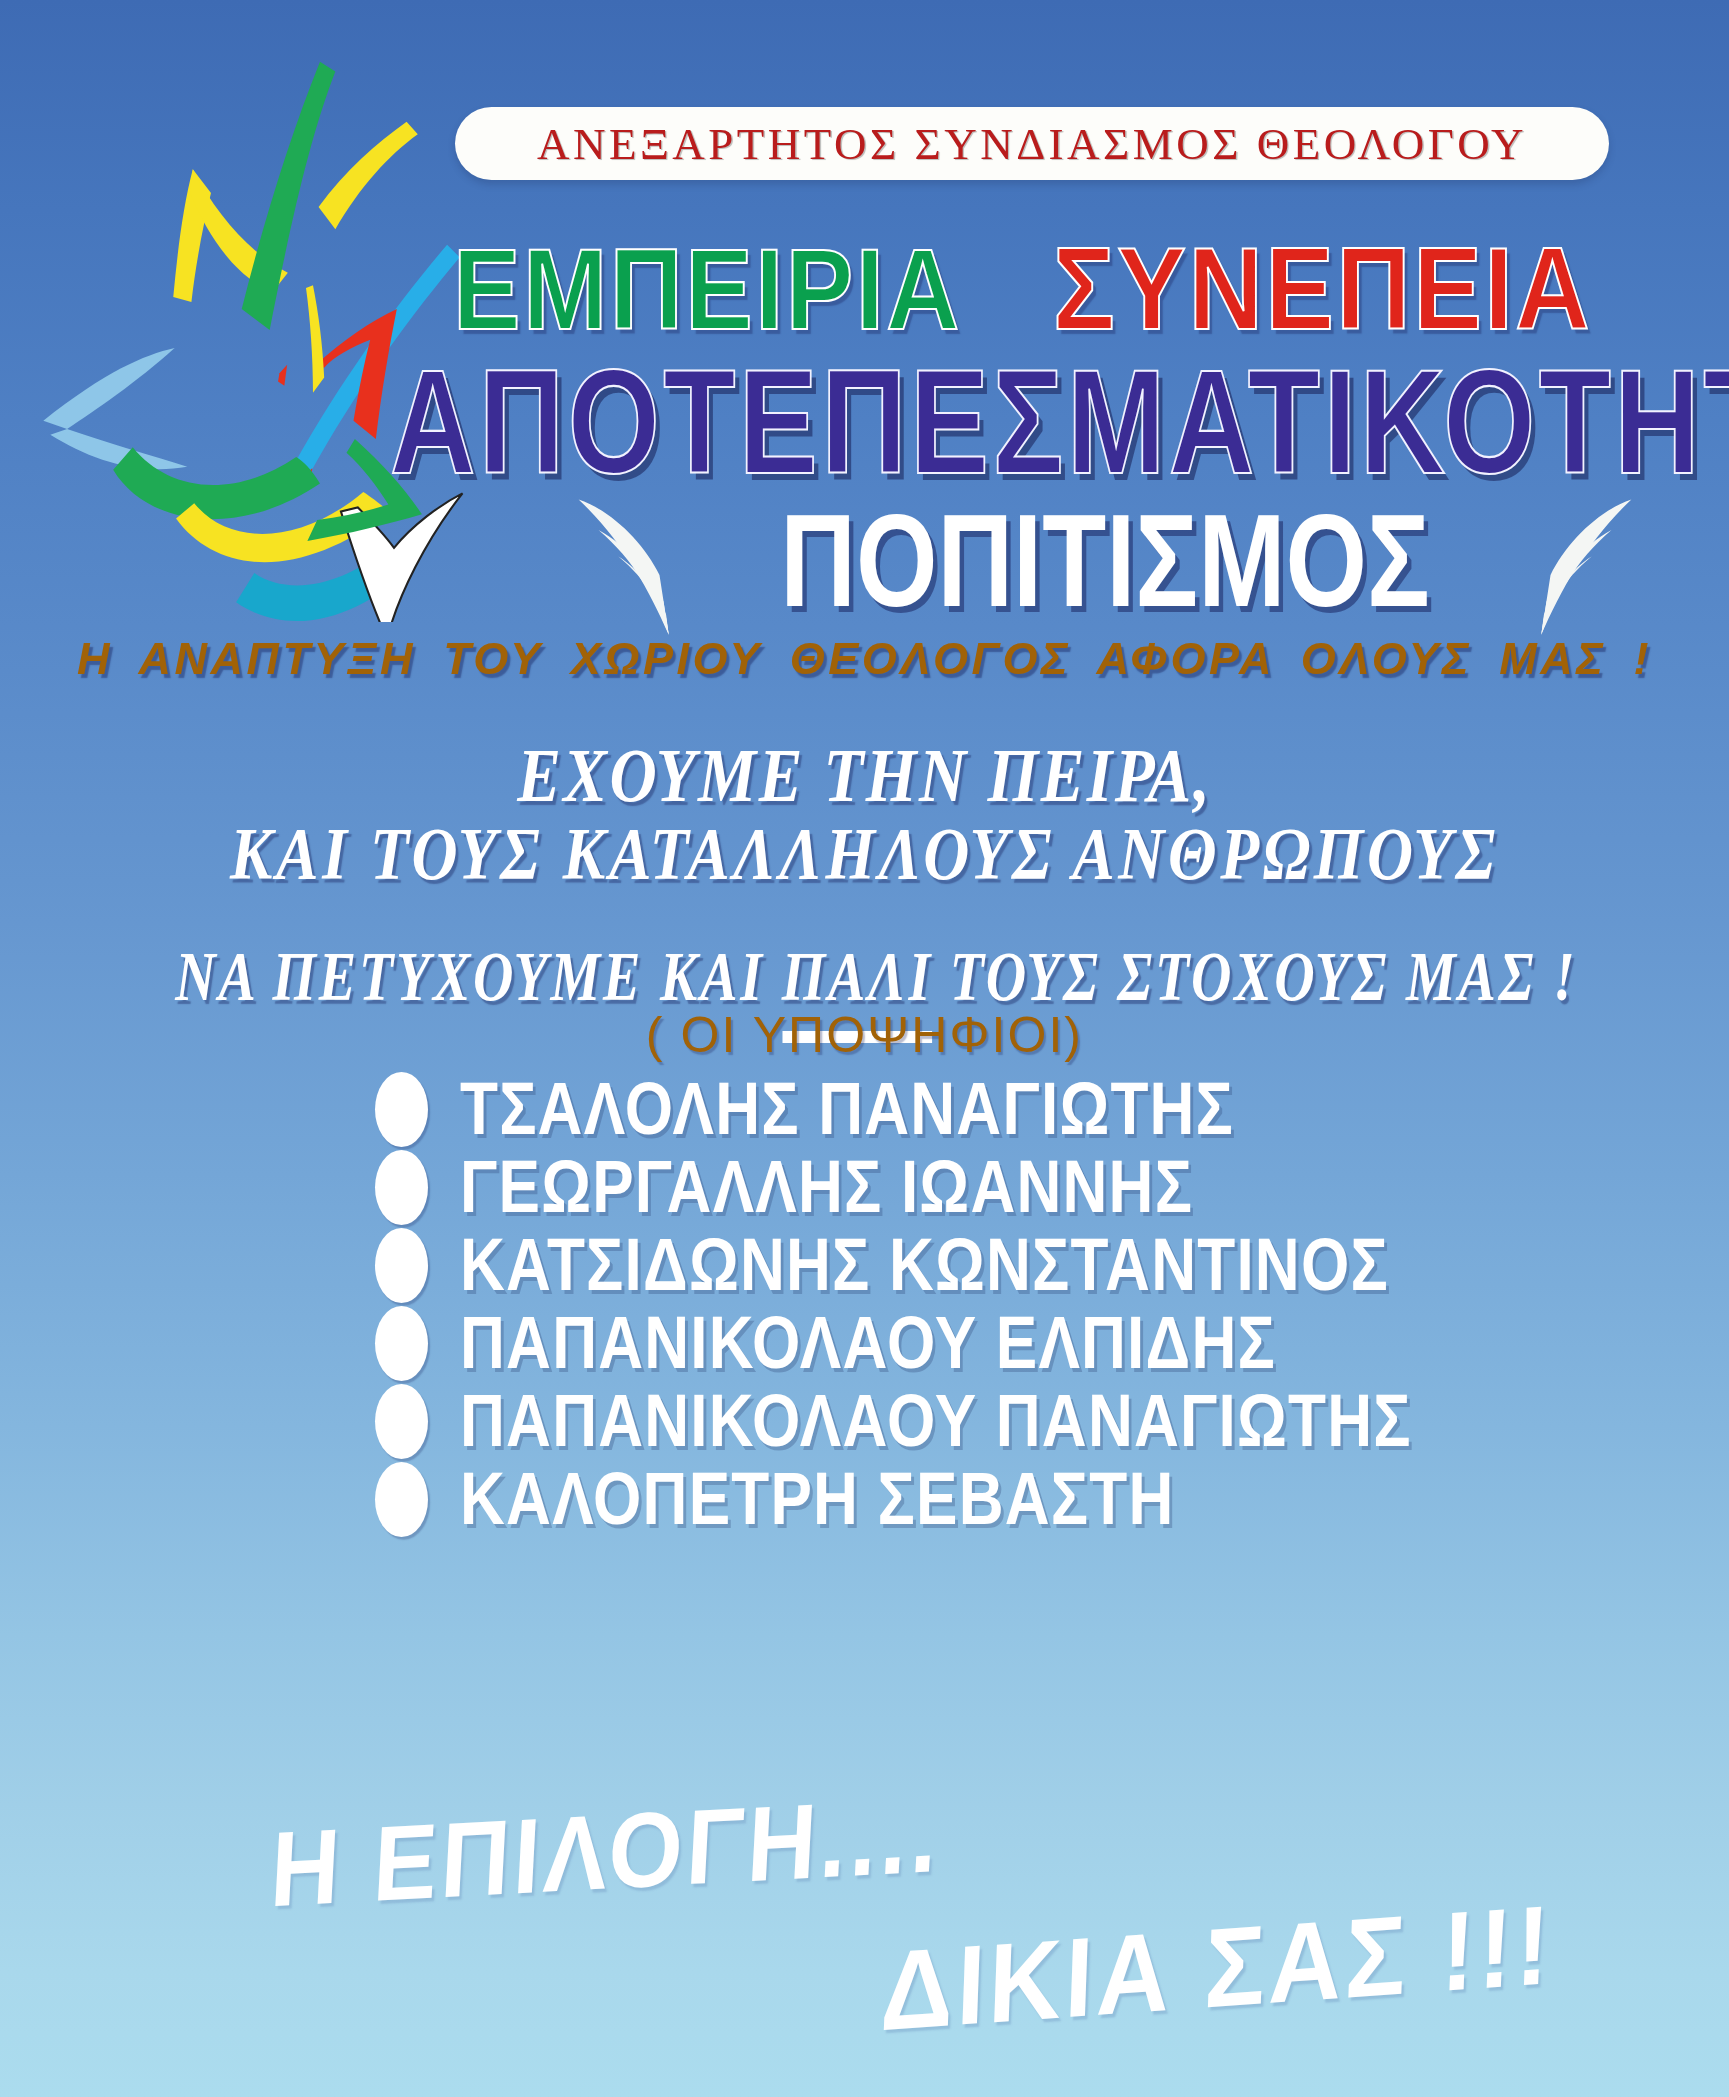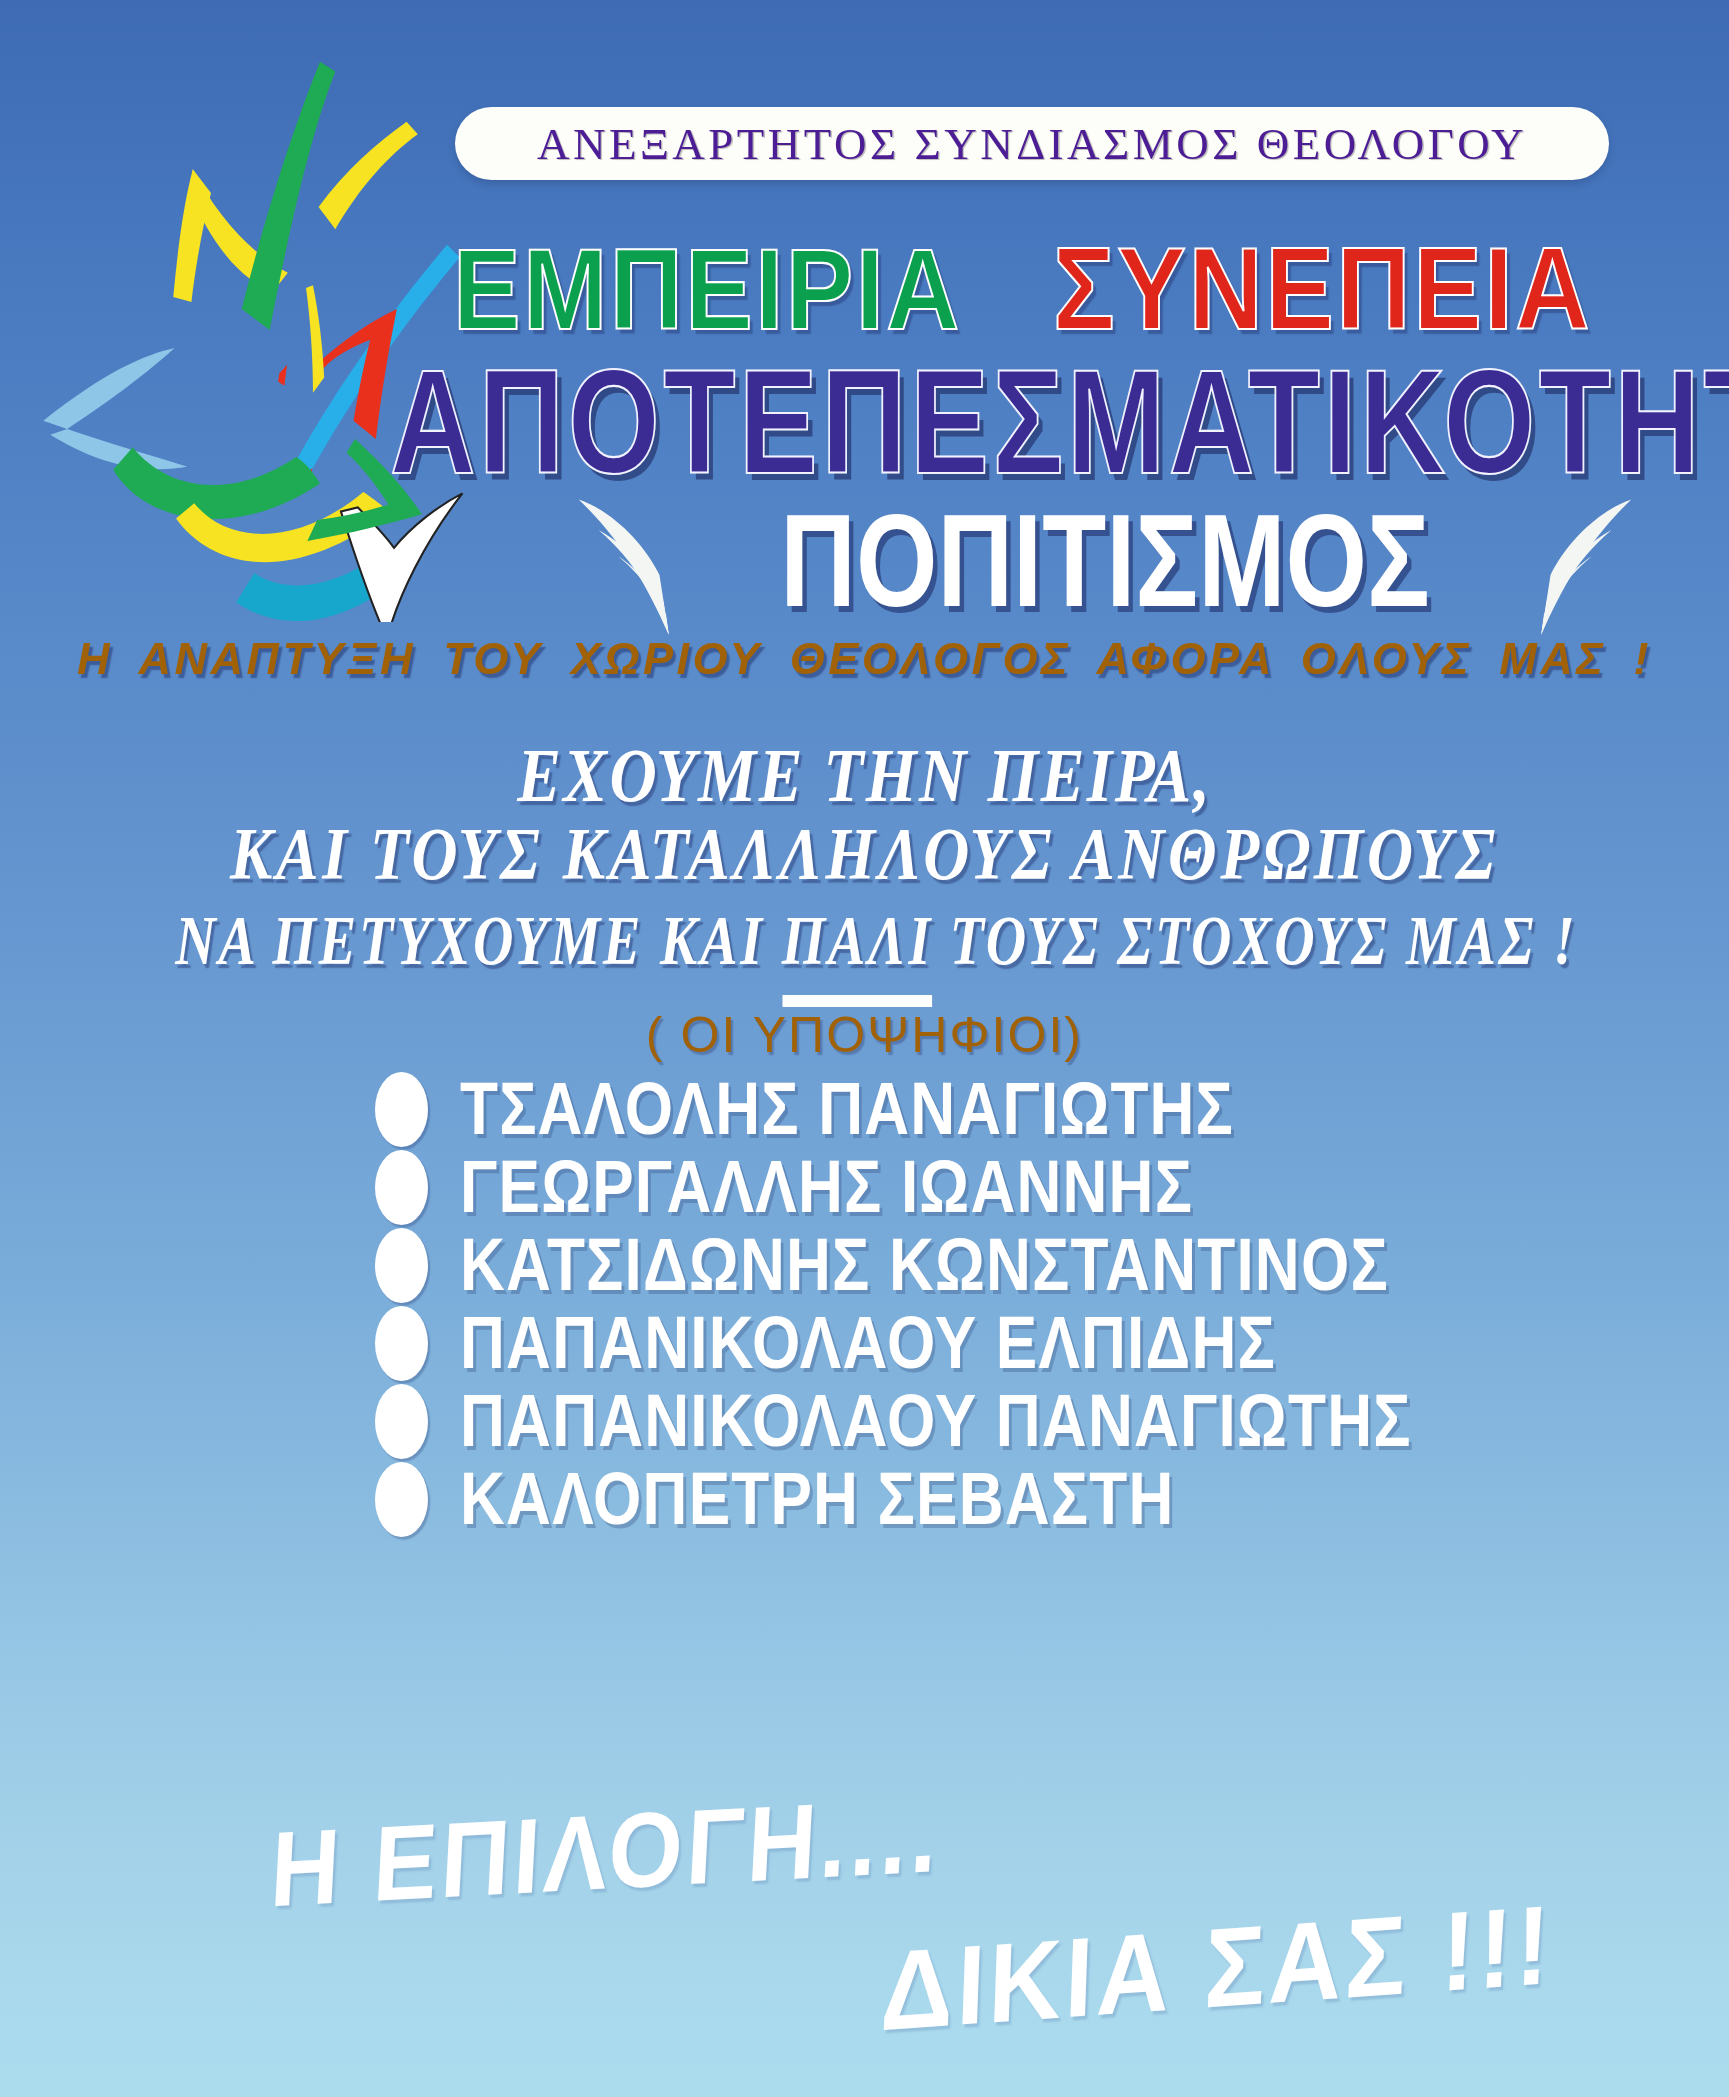--- a/index.html
+++ b/index.html
@@ -17,21 +17,21 @@
 
   
   .banner-pill {
     left:455px; top:107px; width:1154px; height:73px;
     background:#fdfdfa; border-radius:45px;
     display:flex; align-items:center; justify-content:center;
     box-shadow:0 4.2px 7px rgba(30,50,100,.25);
   }
   .banner-pill span {
     font-family:"Liberation Serif", serif;
-    font-size:45px; letter-spacing:3.5px; color:#4c1d95;
+    font-size:45px; letter-spacing:3.5px; color:#b91c1c;
     text-shadow:1.4px 1.4px 0.7px rgba(0,0,0,.25);
     white-space:nowrap;
   }
 
   
   .hw {
     font-weight:700; line-height:1; white-space:nowrap;
     display:inline-block; transform-origin:left center;
   }
   .word-green {
@@ -77,21 +77,21 @@
   
   .msg { left:0; width:1729px; text-align:center; white-space:nowrap; }
   .msg > span {
     display:inline-block; transform-origin:center;
     font-family:"Liberation Serif", serif; font-weight:700; font-style:italic;
     color:#ffffff; line-height:1;
     text-shadow:3.5px 4.2px 1.4px rgba(25,35,95,.4);
   }
   .msg1 { top:737px;text-decoration:underline; } .msg1 > span { font-size:77px; transform:scaleX(.85); letter-spacing:2.8px; }
   .msg2 { top:816px; } .msg2 > span { font-size:75px; transform:scaleX(.85); letter-spacing:4.2px; }
-  .msg3 { top:906px; } .msg3 > span { font-size:70px; transform:scaleX(.80); letter-spacing:3.5px; }
+  .msg3 { top:942px; } .msg3 > span { font-size:70px; transform:scaleX(.80); letter-spacing:3.5px; }
   .u-pali { position:relative; display:inline-block; }
   .u-pali::after {
     content:""; position:absolute; left:1.4px; right:1.4px; bottom:-31px;
     height:12px; background:#ffffff;
   }
 
   
   .cand-label {
     left:0; top:1006px; width:1729px; text-align:center;
     font-size:50px; font-weight:400; color:#a16207; letter-spacing:2.1px;

